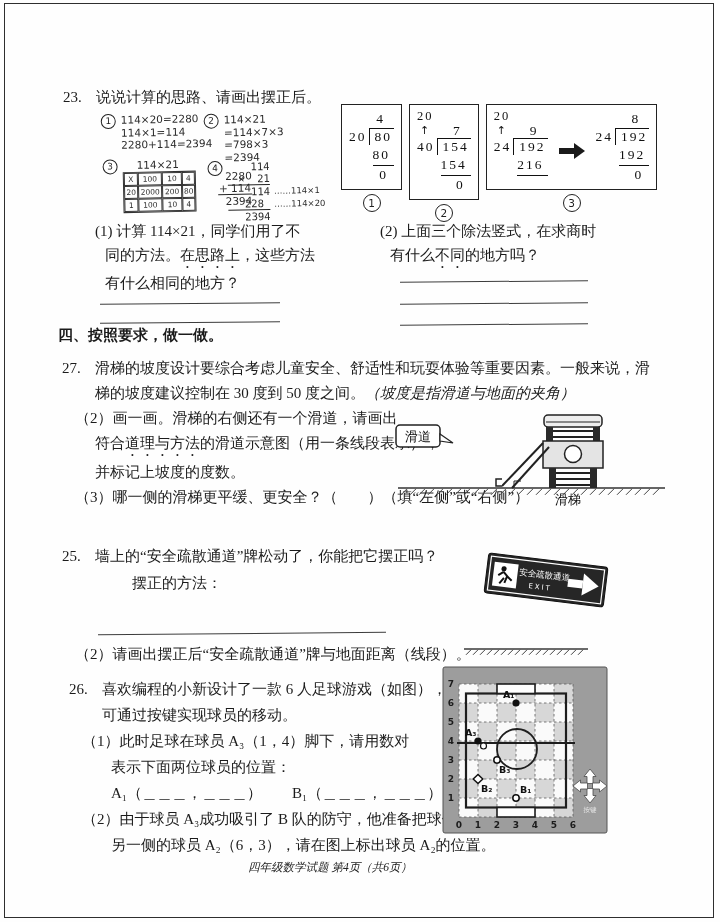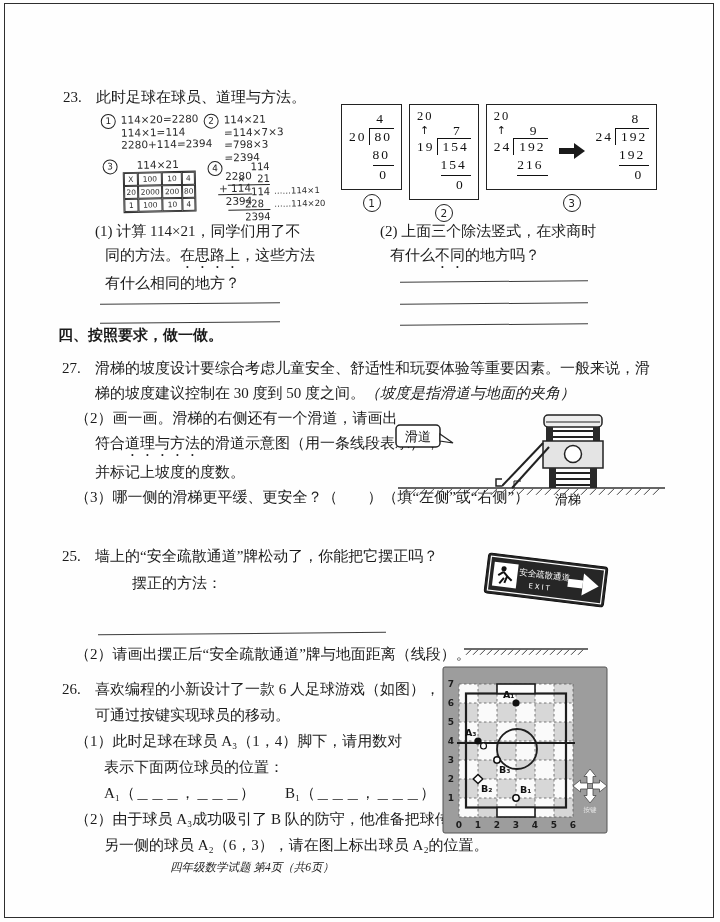--- a/index.html
+++ b/index.html
@@ -40,32 +40,32 @@
   .ld-q{padding-right:9px}
   .dvs{padding-right:1px}
   .dvd{border-top:1.6px solid #111;border-left:1.6px solid #111;padding:0 2px 1px 5px;margin-left:1px}
   .ld-sub{border-bottom:1.4px solid #111;padding:0 4px 1px 0}
   .ld-rem{padding-right:6px}
   .ld-hintrow{align-self:flex-start;display:flex;flex-direction:column;line-height:13px;font-size:12.5px}
   .ld-arrowq{display:flex;width:100%;justify-content:space-between;line-height:15px}
   .ld-uparr{font-family:"DejaVu Sans",sans-serif;font-size:11px;padding-left:3px}
   .ldbox.wide{display:flex;align-items:flex-start;gap:9px}
   .circL{width:16px;height:16px;font-size:10.5px}
-  .footer{position:absolute;left:170px;top:860px;width:320px;
+  .footer{position:absolute;left:170px;top:860px;width:320px;text-align:center;
           font-size:11.5px;font-style:italic;color:#222}
   svg text{font-family:"DejaVu Sans",sans-serif}
 </style>
 </head>
 <body>
 
 <div class="sheet">
   <div class="frame"></div>
 
   <div class="abs t nw" style="left:63px;top:88px">
-    <span class="qn">23.</span><span>此时足球在球员、道理与方法。</span>
+    <span class="qn">23.</span><span>说说计算的思路、请画出摆正后。</span>
   </div>
 
   <div class="hwblk" style="left:101px;top:113px">
     <span class="circ">1</span>
     <div class="hwtext">114×20=2280
 114×1=114
 2280+114=2394</div>
   </div>
   <div class="hwblk" style="left:204px;top:113px">
     <span class="circ">2</span>
@@ -139,21 +139,21 @@
     <div class="divunit">
       <div class="ldbox">
         <div class="ld">
           <div class="ld-hintrow">
               <span>20</span>
             </div>
           <div class="ld-arrowq">
               <span class="ld-uparr">↑</span>
               <span class="ld-q">7</span>
             </div>
-          <div><span class="dvs">19</span><span class="dvd">154</span></div>
+          <div><span class="dvs">40</span><span class="dvd">154</span></div>
           <div class="ld-sub">154</div>
           <div class="ld-rem">0</div>
         </div>
       </div>
       <span class="circ circL">2</span>
     </div>
     <div class="divunit">
       <div class="ldbox wide">
         <div class="ld">
           <div class="ld-hintrow">
@@ -307,21 +307,21 @@
         <line x1="79" y1="4.8" x2="74" y2="9.8" stroke="#444" stroke-width="1"></line>
         <line x1="86" y1="4.8" x2="81" y2="9.8" stroke="#444" stroke-width="1"></line>
         <line x1="93" y1="4.8" x2="88" y2="9.8" stroke="#444" stroke-width="1"></line>
         <line x1="100" y1="4.8" x2="95" y2="9.8" stroke="#444" stroke-width="1"></line>
         <line x1="107" y1="4.8" x2="102" y2="9.8" stroke="#444" stroke-width="1"></line>
         <line x1="114" y1="4.8" x2="109" y2="9.8" stroke="#444" stroke-width="1"></line>
         <line x1="121" y1="4.8" x2="116" y2="9.8" stroke="#444" stroke-width="1"></line>
       </g>
   </svg>
 
-  <div class="abs t" style="left:62px;top:676px;width:400px;line-height:26px">
+  <div class="abs t" style="left:69px;top:676px;width:400px;line-height:26px">
     <div class="nw"><span class="qn">26.</span><span>喜欢编程的小新设计了一款 6 人足球游戏（如图），</span></div>
     <div class="nw" style="padding-left:33px">可通过按键实现球员的移动。</div>
     <div class="nw" style="padding-left:13px"><span>（1）</span><span>此时足球在球员 A₃（1，4）脚下，请用数对</span></div>
     <div class="nw" style="padding-left:42px">表示下面两位球员的位置：</div>
     <div class="nw" style="padding-left:42px">A₁（＿＿＿，＿＿＿）　　B₁（＿＿＿，＿＿＿）</div>
     <div class="nw" style="padding-left:13px"><span>（2）</span><span>由于球员 A₃成功吸引了 B 队的防守，他准备把球传给</span></div>
     <div class="nw" style="padding-left:42px">另一侧的球员 A₂（6，3），请在图上标出球员 A₂的位置。</div>
   </div>
 
   <svg class="abs" style="left:441px;top:665px" width="170" height="172" viewBox="0 0 170 172">

